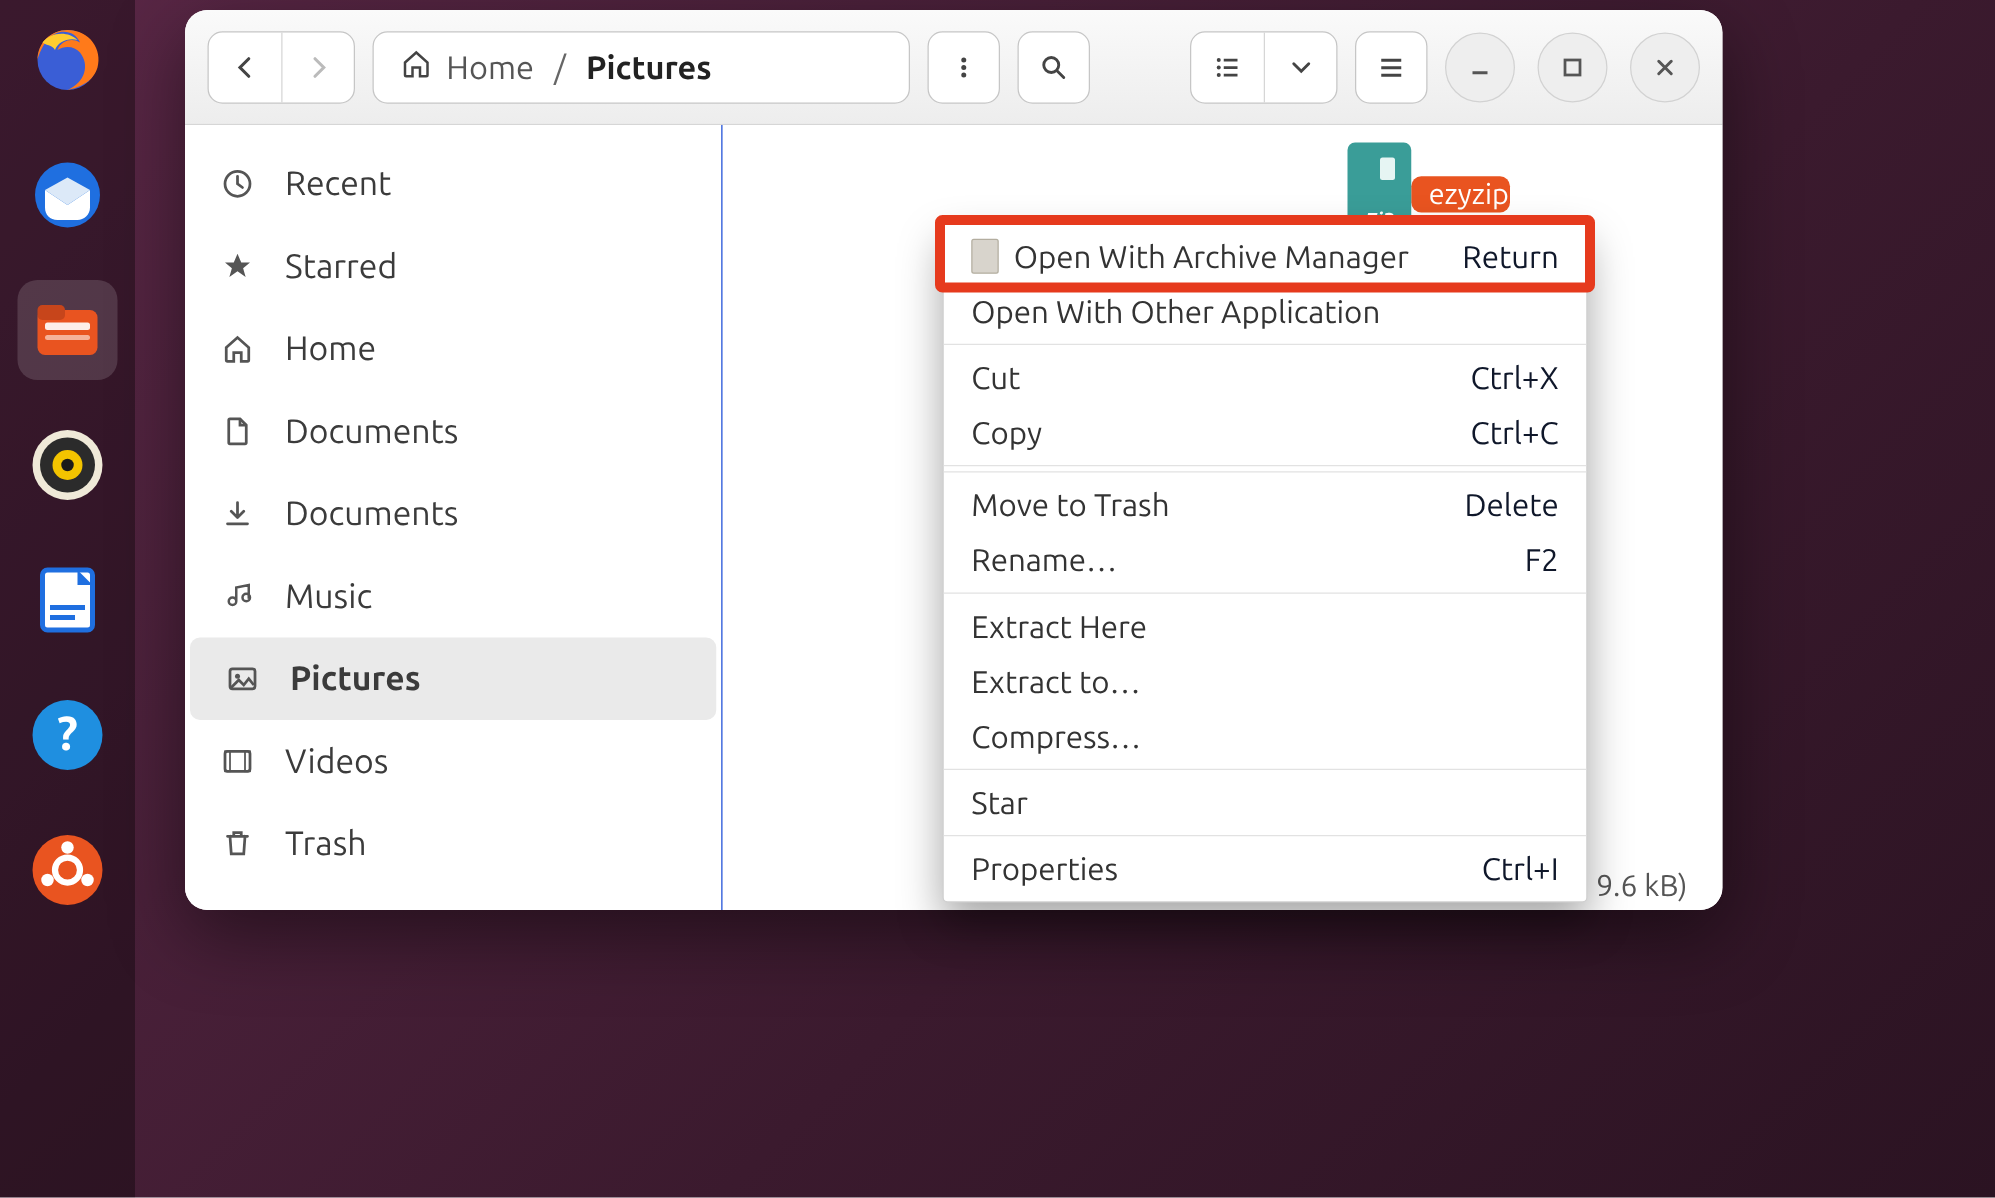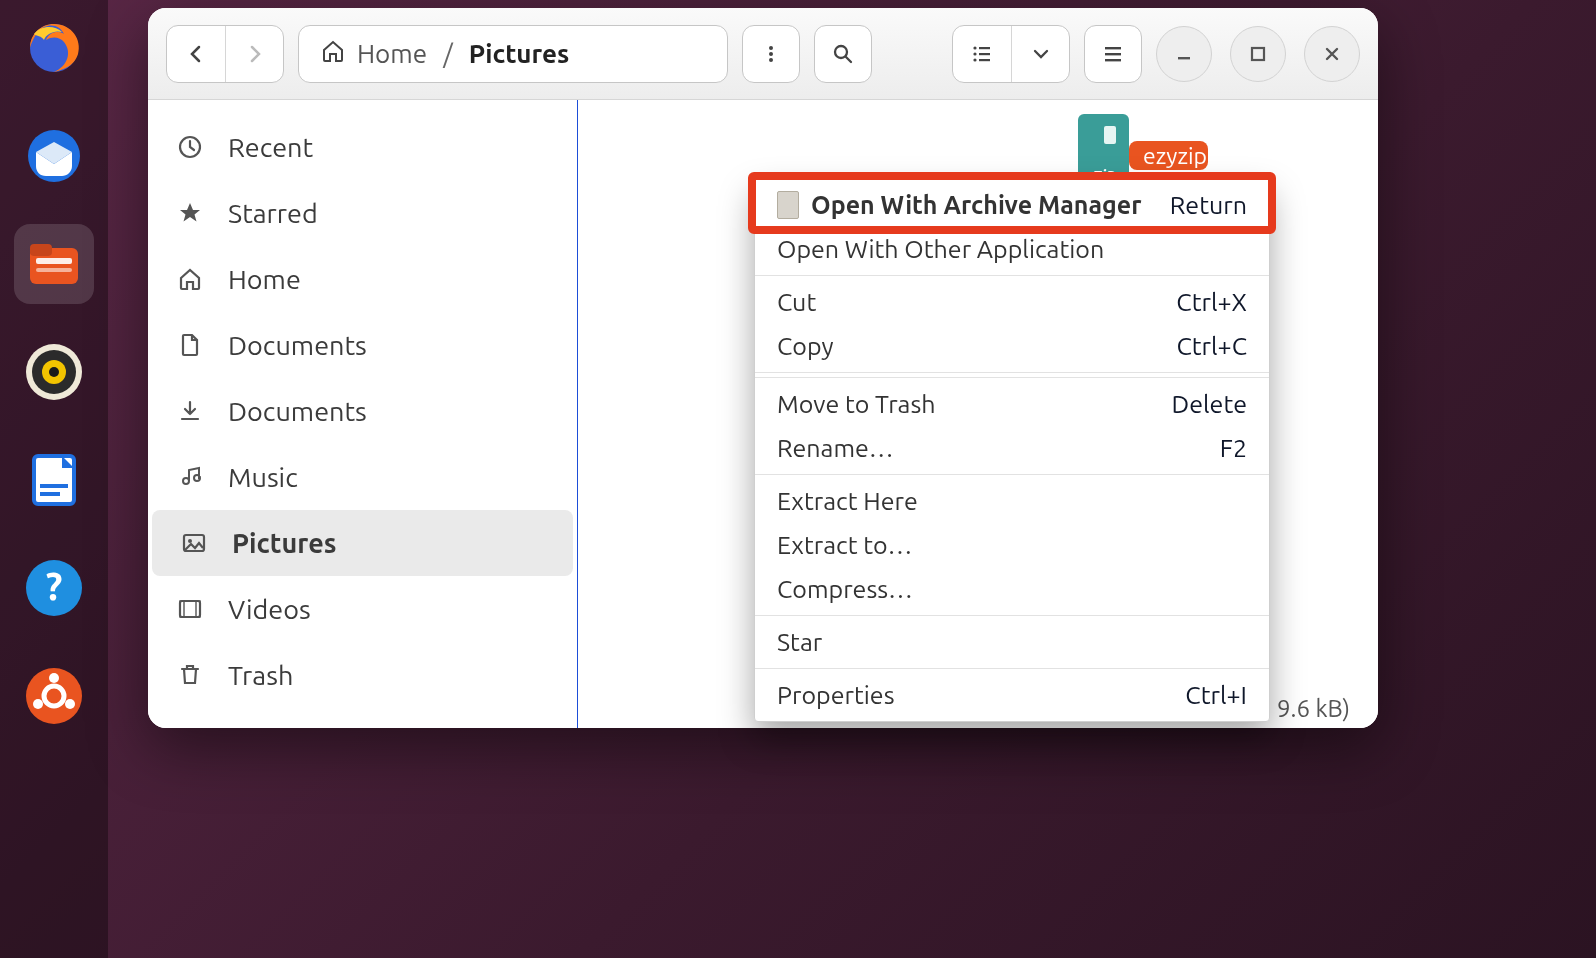--- a/index.html
+++ b/index.html
@@ -181,21 +181,21 @@
     z-index: 50;
   }
   .cm-item {
     height: 44px;
     display: flex; align-items: center;
     padding: 0 22px;
     cursor: pointer;
   }
   .cm-item .lbl { flex: 1; color: #333; }
   .cm-item .accel { color: #0f172a; }
-  .cm-item.has-icon .lbl { margin-left: 12px; font-weight: bold; }
+  .cm-item.has-icon .lbl { margin-left: 12px; }
   .cm-sep { height: 1px; background: #e2e2e2; margin: 4px 0; }
 
   .cm-item.first .cm-ico {
     width: 22px; height: 28px; background:#d8d4cc; border:1px solid #b3ad9f;
     border-radius:2px;
   }
 
   .highlight-box {
     position: absolute;
     left: 748px; top: 172px;

